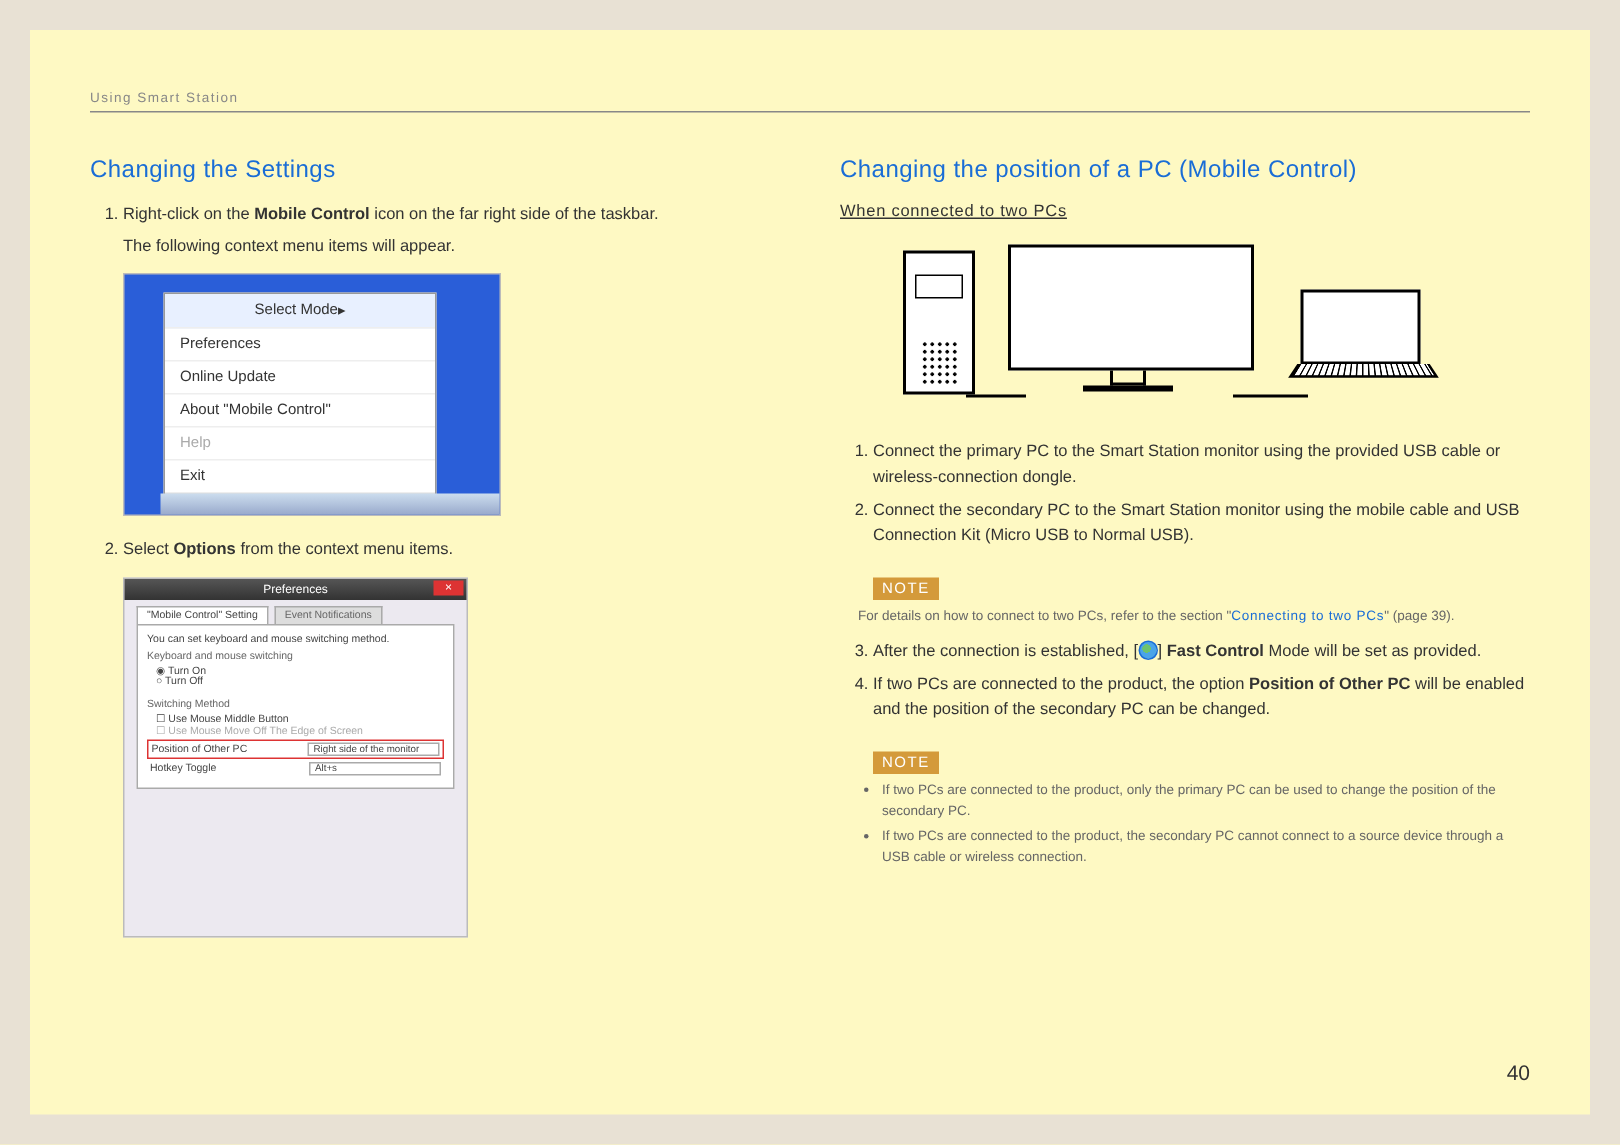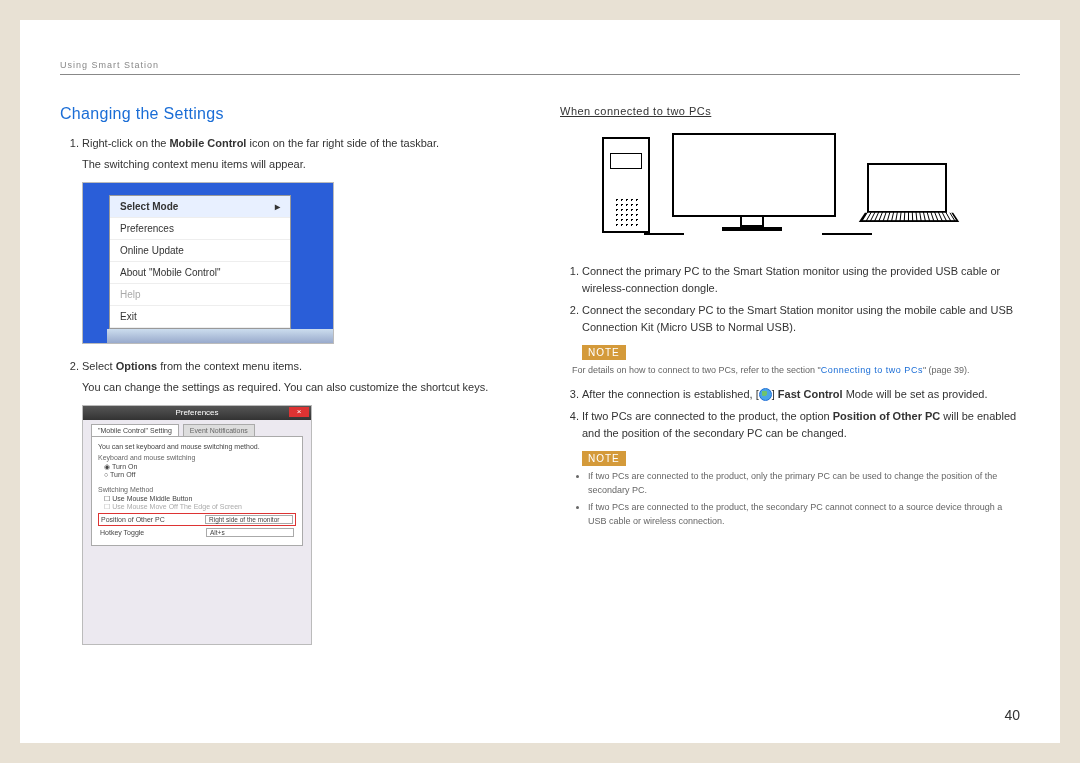--- a/index.html
+++ b/index.html
@@ -7,21 +7,21 @@
     padding: 0;
     background: #e8e1d4;
     font-family: Arial, Helvetica, sans-serif;
     font-size: 11px;
     color: #333;
     width: 1080px;
     height: 763px;
     box-sizing: border-box;
   }
   .page {
-    background: #ffffff;
+    background: #fef9c3;
     margin: 20px;
     width: 1040px;
     height: 723px;
     box-sizing: border-box;
     padding: 40px 40px 20px 40px;
     position: relative;
   }
   .header-line {
     font-size: 9px;
     letter-spacing: 1px;
@@ -58,21 +58,21 @@
     letter-spacing: 0.5px;
     margin-bottom: 10px;
   }
   .note-badge {
     display: inline-block;
     background: #d49a3a;
     color: #fff;
     font-size: 10px;
     padding: 2px 6px;
     letter-spacing: 1px;
-    margin: 0 0 4px 22px;
+    margin: 10px 0 4px 22px;
   }
   .note-text {
     margin-left: 12px;
     font-size: 9px;
     color: #666;
     line-height: 1.5;
     margin-bottom: 8px;
   }
   .note-text ul {
     margin: 0;
@@ -107,23 +107,23 @@
     border: 1px solid #999;
     font-size: 10px;
     color: #333;
   }
   .shot1 .menu div {
     padding: 5px 10px;
     border-bottom: 1px solid #eee;
   }
   .shot1 .menu div.sel {
     background: #e8f0ff;
-    font-weight: bold;
+    font-weight: normal;
     display:flex;
-    justify-content:space-between;
+    justify-content:center;
   }
   .shot1 .menu div.dim { color:#aaa; }
   .shot1 .taskbar {
     position:absolute;
     bottom:0; left:24px; right:0; height:14px;
     background: linear-gradient(#cde, #9ac);
   }
   
   .shot2 {
     width: 230px;
@@ -252,21 +252,21 @@
   <div class="header-line">Using Smart Station</div>
 
   <div class="columns">
 
     <div class="col">
       <h2 class="blue">Changing the Settings</h2>
 
       <ol start="1">
         <li>
           <span>Right-click on the </span><b>Mobile Control</b><span> icon on the far right side of the taskbar.</span>
-          <div style="margin-top:4px">The switching context menu items will appear.</div>
+          <div style="margin-top:4px">The following context menu items will appear.</div>
         </li>
       </ol>
 
       <div class="shot1">
         <div class="menu">
           <div class="sel">
             <span>Select Mode</span>
             <span>▸</span>
           </div>
           <div>Preferences</div>
@@ -274,21 +274,20 @@
           <div>About "Mobile Control"</div>
           <div class="dim">Help</div>
           <div>Exit</div>
         </div>
         <div class="taskbar"></div>
       </div>
 
       <ol start="2">
         <li>
           <span>Select </span><b>Options</b><span> from the context menu items.</span>
-          <div style="margin-top:4px">You can change the settings as required. You can also customize the shortcut keys.</div>
         </li>
       </ol>
 
       <div class="shot2">
         <div class="titlebar">
           <span>Preferences</span>
           <span class="close">×</span>
         </div>
         <div class="tabs">
           <div class="tab">"Mobile Control" Setting</div>
@@ -308,20 +307,21 @@
           </div>
           <div class="row">
             <span>Hotkey Toggle</span>
             <span class="sel-box">Alt+s</span>
           </div>
         </div>
       </div>
     </div>
 
     <div class="col">
+      <h2 class="blue">Changing the position of a PC (Mobile Control)</h2>
       <div class="subhead">When connected to two PCs</div>
 
       
       <div class="diagram">
         <div class="tower"></div>
         <div class="monitor">
           <div class="screen"></div>
             <div class="stand"></div>
             <div class="base"></div>
         </div>

